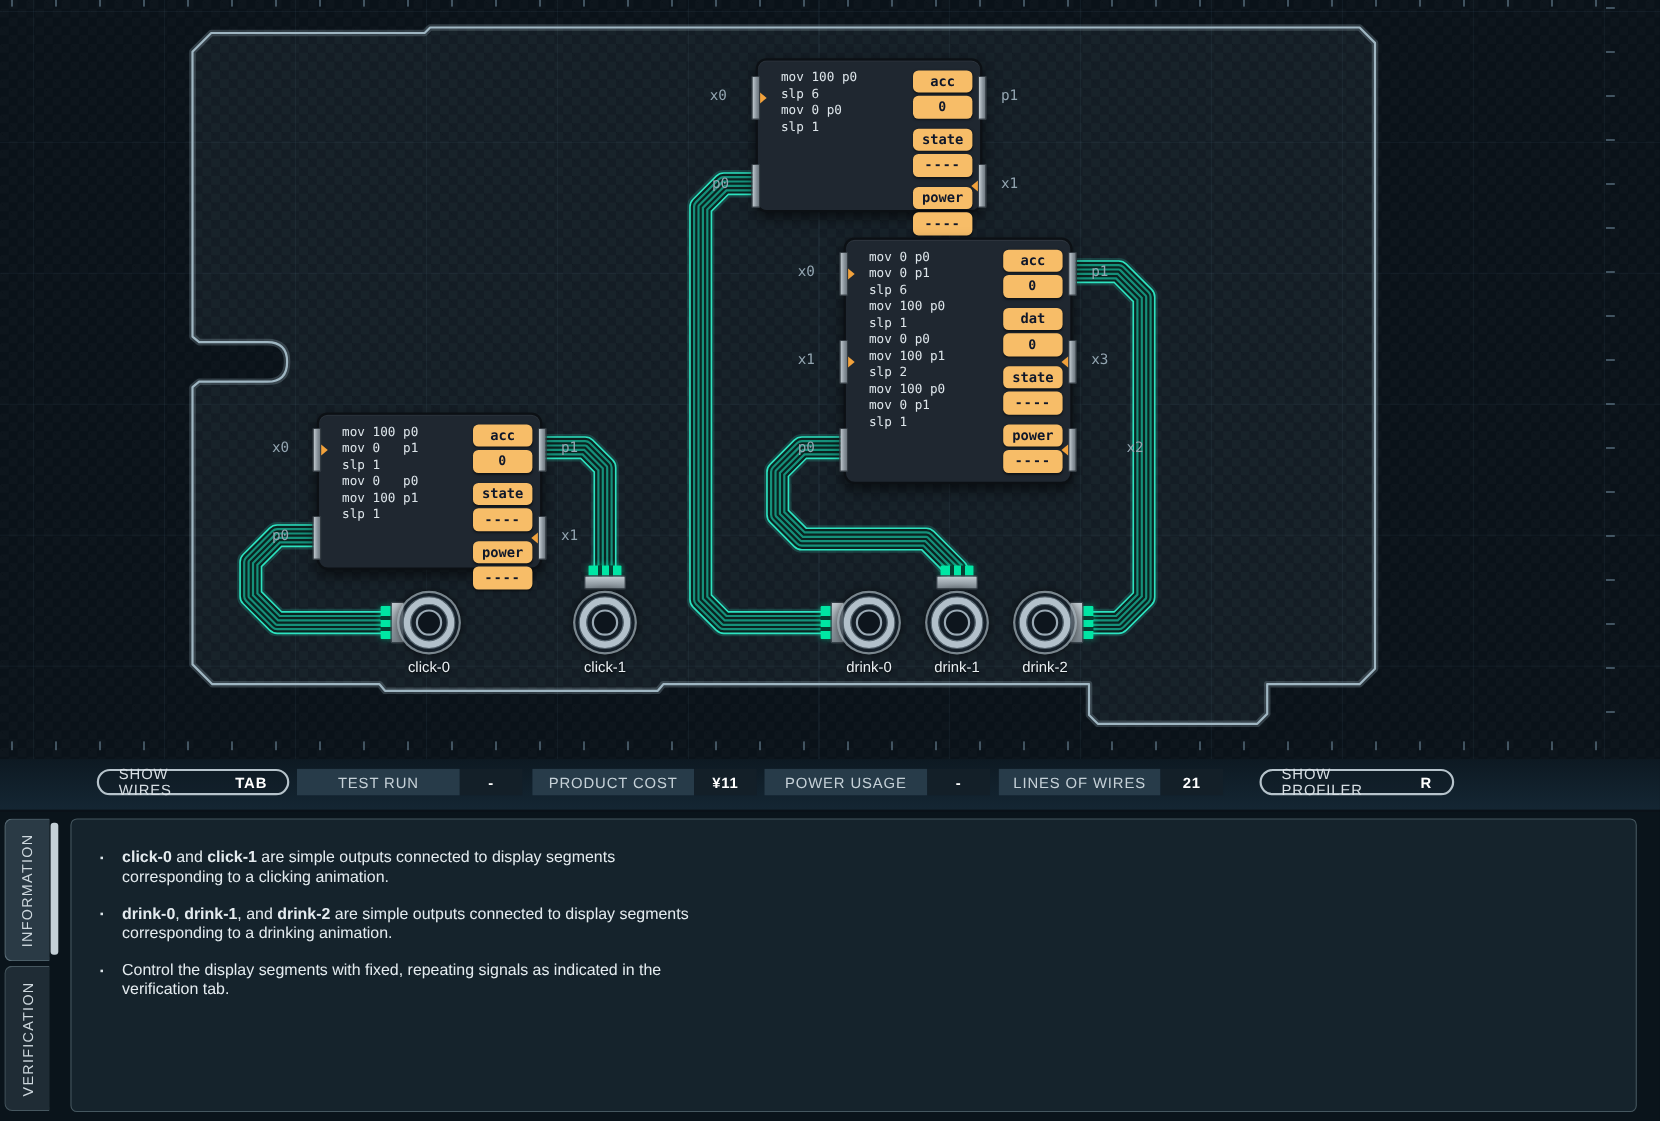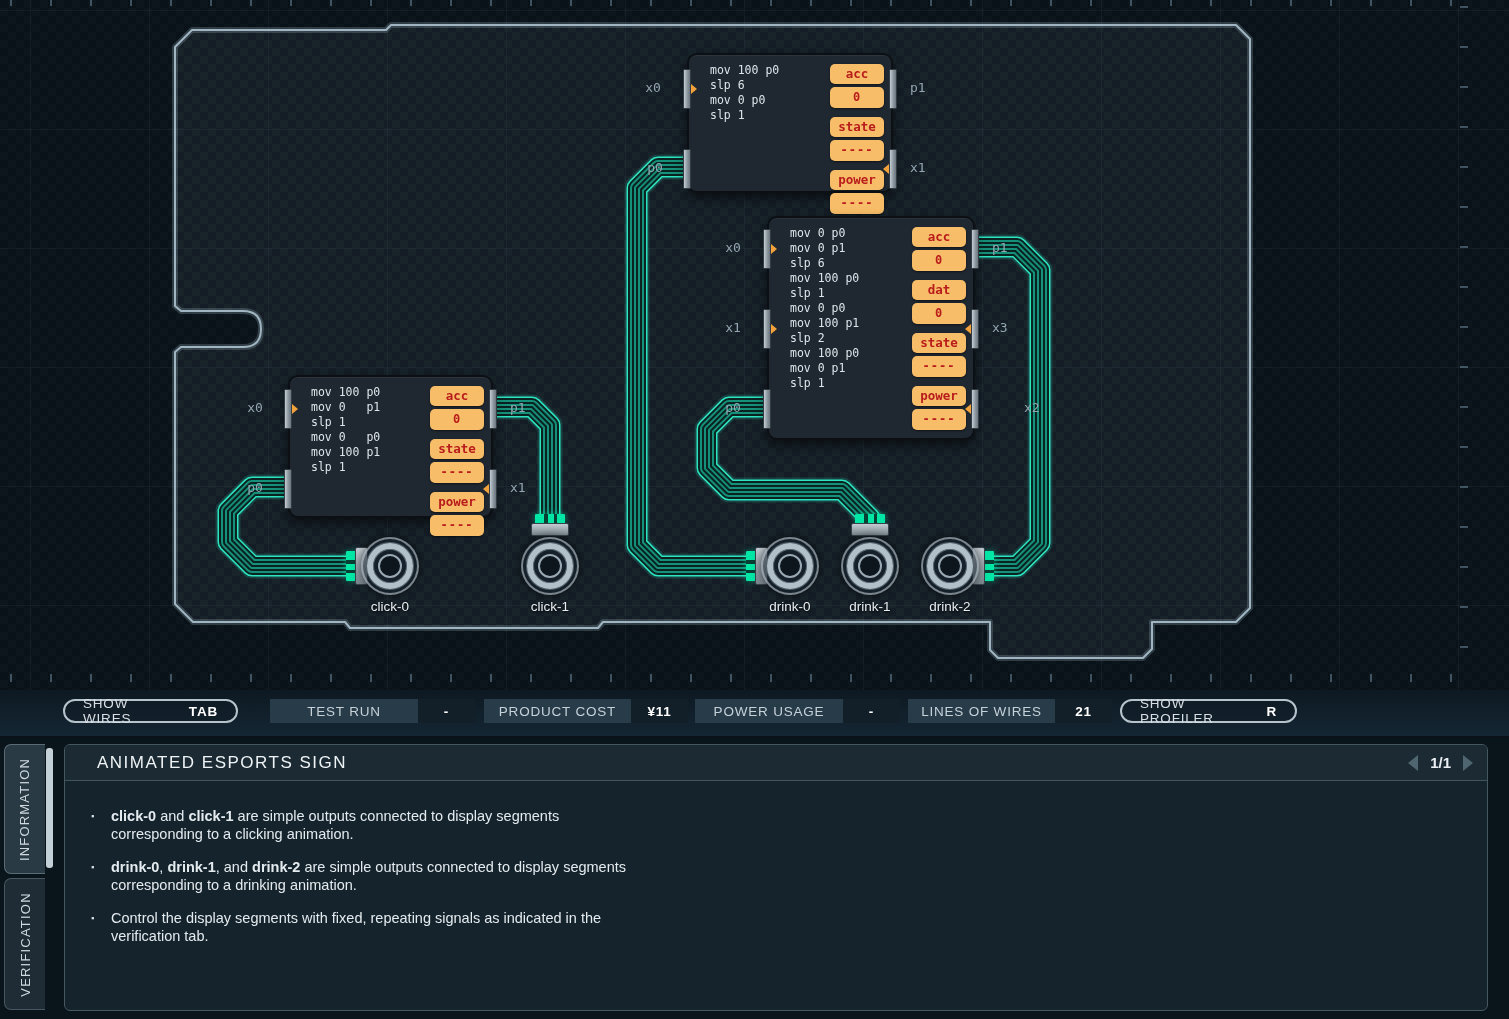--- a/index.html
+++ b/index.html
@@ -38,21 +38,21 @@
     box-shadow:0 5px 12px rgba(0,0,0,.55), inset 0 1px 0 rgba(255,255,255,.06);
   }
   .chip .code {
     position:absolute; left:21px; top:8px;
     font-family:"DejaVu Sans Mono", monospace; font-size:11.5px; line-height:15px;
     color:#dde5ea; white-space:pre;
   }
   .regs { position:absolute; width:54px; display:flex; flex-direction:column; gap:9px; }
   .reg .lab, .reg .val {
     background:#f7bd68; border-radius:5px; text-align:center;
-    font-family:"DejaVu Sans Mono", monospace; color:#b91c1c; font-weight:bold;
+    font-family:"DejaVu Sans Mono", monospace; color:#0f172a; font-weight:bold;
     box-shadow:0 1px 2px rgba(0,0,0,.5);
   }
   .reg .lab { font-size:12.5px; padding:2px 0 3px; }
   .reg .val { margin-top:3px; font-size:12px; padding:3px 0 4px; letter-spacing:1px; }
   .porthw {
     position:absolute; width:8px; height:40px;
     background:linear-gradient(to right,#c3ccd2,#8d979f 55%,#6c767e);
     border:1px solid #343c43; border-radius:1px;
   }
   .porthw.pl { left:-6px; } .porthw.pr { right:-6px; }
@@ -82,21 +82,21 @@
   .pad  { position:absolute; background:#00e6a4; border-radius:1px; box-shadow:0 0 6px rgba(0,230,164,.55); }
   .pad.v { background:linear-gradient(to bottom,#00e6a4 0 30%, #063f33 30% 42%, #00e6a4 42% 62%, #063f33 62% 74%, #00e6a4 74%); }
   .pad.h { background:linear-gradient(to right,#00e6a4 0 30%, #063f33 30% 42%, #00e6a4 42% 62%, #063f33 62% 74%, #00e6a4 74%); }
 
   
   .toolbar { position:absolute; left:0; top:690px; width:1509px; height:46px;
     background:linear-gradient(#0d1922,#142633); }
   .tb-btn {
     position:absolute; top:9px; height:24px; border:2px solid #b6c3cb; border-radius:13px;
     background:rgba(16,28,36,.35); display:flex; align-items:center; justify-content:space-between;
-    padding:0 18px; color:#d7dee3; font-size:13.5px; letter-spacing:.8px; cursor:pointer;
+    padding:0 18px; color:#d7dee3; font-size:13.5px; letter-spacing:.8px; cursor:pointer;margin-left:25px;
   }
   .tb-btn .key { font-weight:bold; color:#fff; margin-left:14px; }
   .tb-stat { position:absolute; top:9px; height:24px; display:flex; font-size:13.5px; letter-spacing:.8px; }
   .tb-stat .lab { background:#273b49; color:#c6d1d8; display:flex; align-items:center; justify-content:center; flex:1; }
   .tb-stat .val { background:#131f28; color:#fff; font-weight:bold; width:57px; display:flex; align-items:center; justify-content:center; }
 
   
   .infozone { position:absolute; left:0; top:738px; width:1509px; height:281px; background:#0a141b; }
   .sidetab {
     position:absolute; left:4px; width:41px; border:1px solid #596c76; border-right:none;
@@ -368,28 +368,20 @@
   <div class="infozone">
     <div class="sidetab" style="top:6px; height:130px;">
       <span>INFORMATION</span>
     </div>
     <div class="sidescroll" style="top:10px; height:120px;"></div>
     <div class="sidetab inactive" style="top:140px; height:132px;">
       <span>VERIFICATION</span>
     </div>
 
     <div class="panel">
-      <div class="panel-title">
-        <div class="t">ANIMATED ESPORTS SIGN</div>
-        <div class="pager">
-          <div class="arrow left"></div>
-          <div class="num">1/1</div>
-          <div class="arrow right"></div>
-        </div>
-      </div>
       <div class="panel-body">
         <div class="bullet">
           <span class="mark">▪</span>
           <span class="txt"><span class="b">click-0</span><span> and </span><span class="b">click-1</span><span> are simple outputs connected to display segments corresponding to a clicking animation.</span></span>
         </div>
         <div class="bullet">
           <span class="mark">▪</span>
           <span class="txt"><span class="b">drink-0</span><span>, </span><span class="b">drink-1</span><span>, and </span><span class="b">drink-2</span><span> are simple outputs connected to display segments corresponding to a drinking animation.</span></span>
         </div>
         <div class="bullet">

